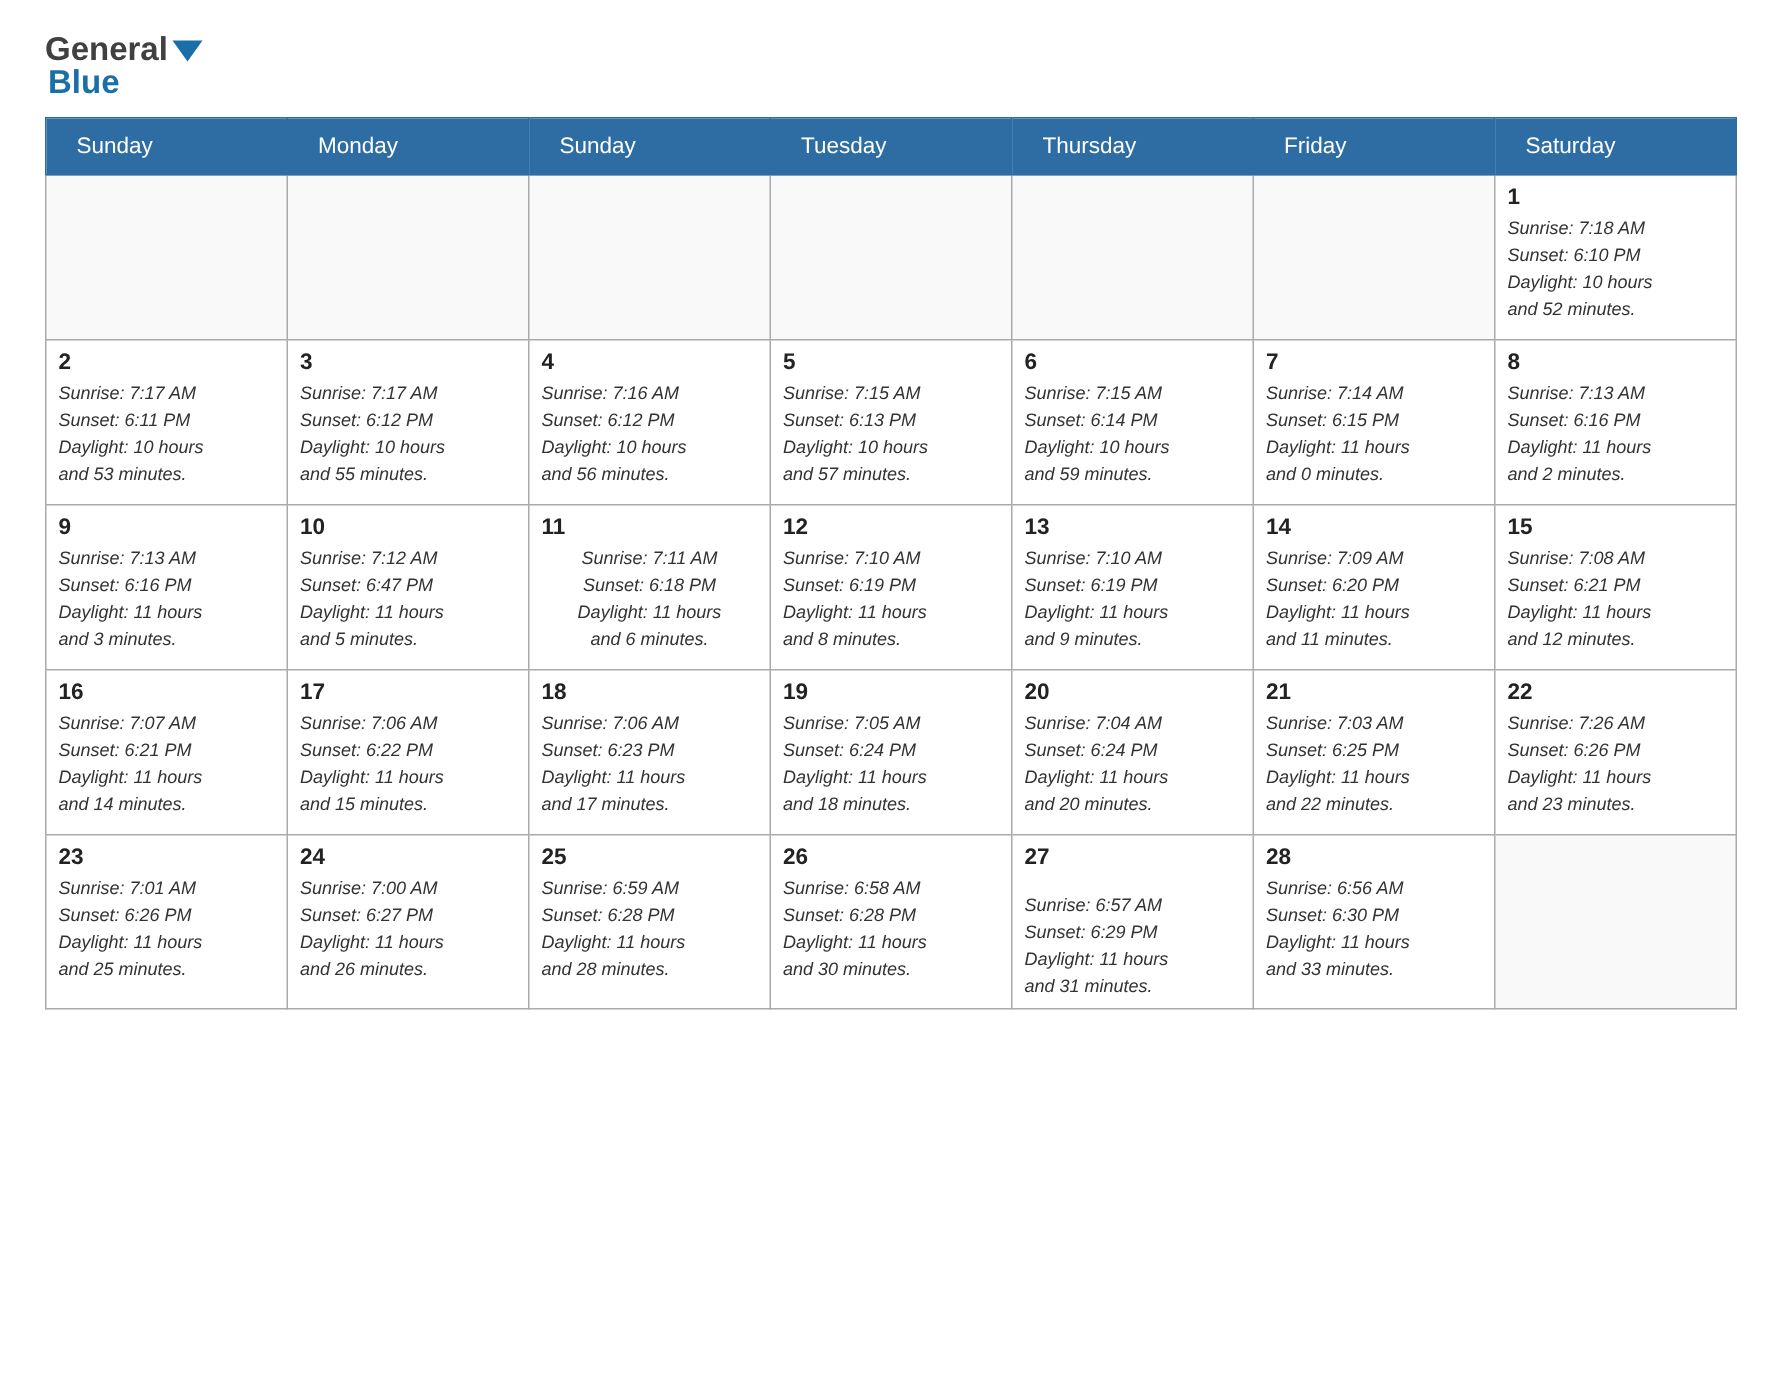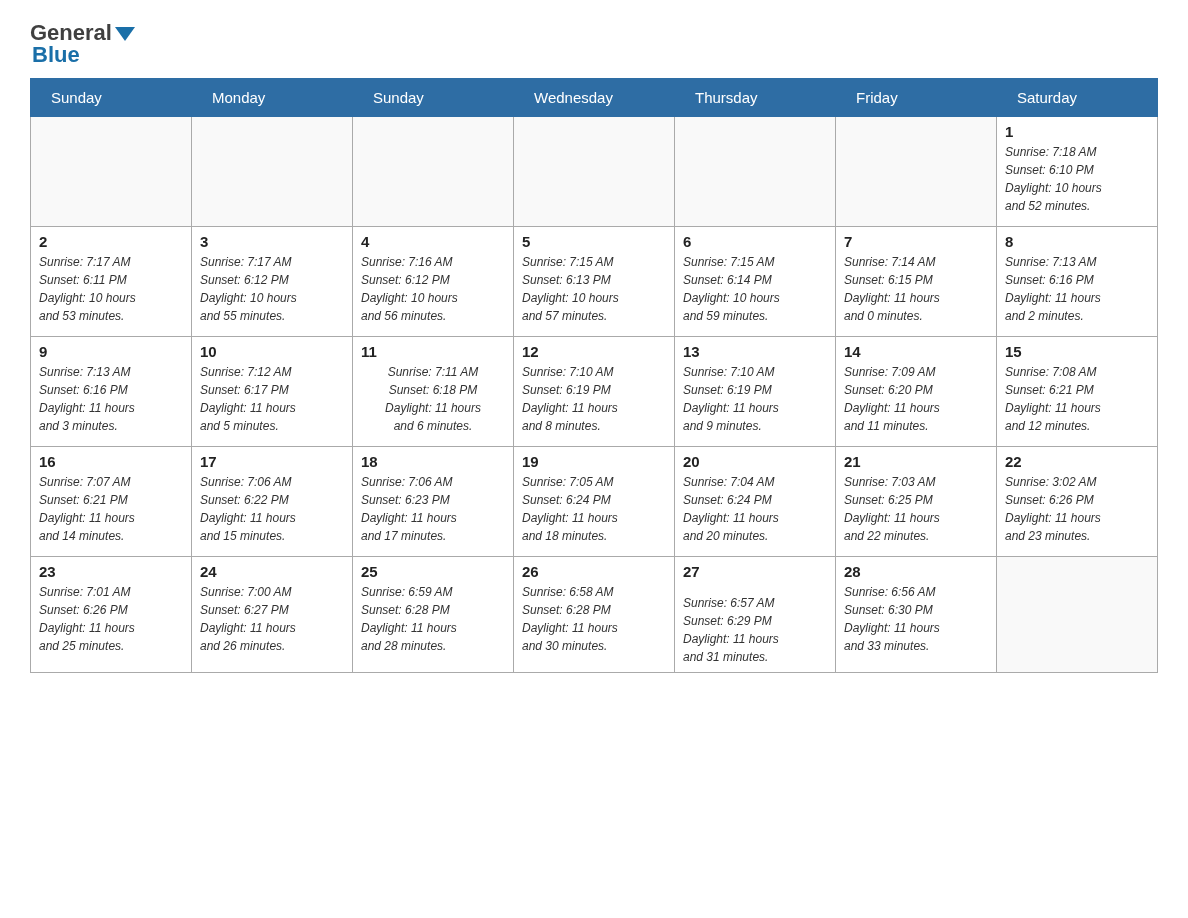--- a/index.html
+++ b/index.html
@@ -116,21 +116,21 @@
     <div class="logo-blue">Blue</div>
   </div>
 </div>
 
 <table class="calendar">
   <thead>
     <tr>
     <th>Sunday</th>
         <th>Monday</th>
         <th>Sunday</th>
-        <th>Wednesday</th>
+        <th>Tuesday</th>
         <th>Thursday</th>
         <th>Friday</th>
         <th>Saturday</th>
       </tr>
   </thead>
   <tbody>
   <tr>
         <td class="empty"></td>
         <td class="empty"></td>
         <td class="empty"></td>
@@ -200,21 +200,21 @@
         <td>
           <div class="day-number">9</div>
           <div class="day-info" style="white-space: pre-line;">Sunrise: 7:13 AM
 Sunset: 6:16 PM
 Daylight: 11 hours
 and 3 minutes.</div>
         </td>
         <td>
           <div class="day-number">10</div>
           <div class="day-info" style="white-space: pre-line;">Sunrise: 7:12 AM
-Sunset: 6:17 PM
+Sunset: 6:47 PM
 Daylight: 11 hours
 and 5 minutes.</div>
         </td>
         <td>
           <div class="day-number">11</div>
           <div class="day-info" style="white-space: pre-line; text-align: center;">Sunrise: 7:11 AM
 Sunset: 6:18 PM
 Daylight: 11 hours
 and 6 minutes.</div>
         </td>
@@ -285,21 +285,21 @@
         </td>
         <td>
           <div class="day-number">21</div>
           <div class="day-info" style="white-space: pre-line;">Sunrise: 7:03 AM
 Sunset: 6:25 PM
 Daylight: 11 hours
 and 22 minutes.</div>
         </td>
         <td>
           <div class="day-number">22</div>
-          <div class="day-info" style="white-space: pre-line;">Sunrise: 3:02 AM
+          <div class="day-info" style="white-space: pre-line;">Sunrise: 7:26 AM
 Sunset: 6:26 PM
 Daylight: 11 hours
 and 23 minutes.</div>
         </td>
       </tr>
       <tr class="week-row-border">
         <td>
           <div class="day-number">23</div>
           <div class="day-info" style="white-space: pre-line;">Sunrise: 7:01 AM
 Sunset: 6:26 PM

